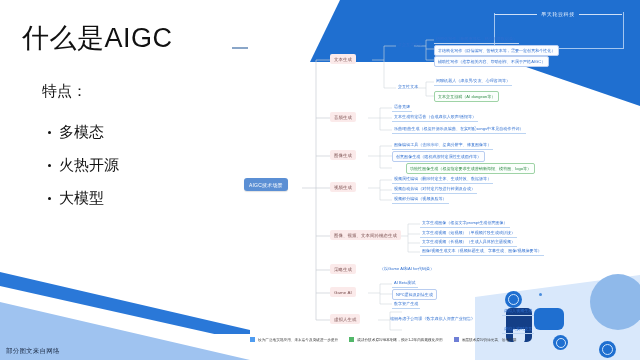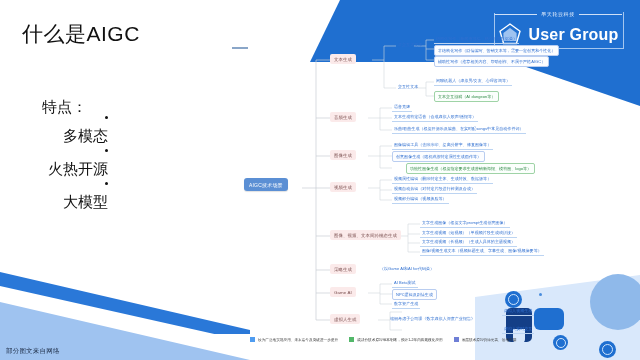--- a/index.html
+++ b/index.html
@@ -44,28 +44,28 @@
   .logo-brackets{
     position:absolute;left:0;top:4px;width:128px;height:36px;
     border:1px solid #bcd6f5;border-top:none;
     clip-path:polygon(0 0,14px 0,14px 1px,0 1px,0 100%,100% 100%,100% 0,114px 0,114px 1px,100% 1px);
     pointer-events:none;opacity:.85;
   }
 
   
   .title{
     position:absolute;left:22px;top:20px;
-    font-size:21px;color:#111;letter-spacing:.5px;white-space:nowrap;
+    font-size:27px;color:#111;letter-spacing:.5px;white-space:nowrap;
   }
   .title-underline{
     position:absolute;left:232px;top:47px;width:16px;height:1.5px;background:#8aa6c8;
   }
-  .sub{position:absolute;left:42px;top:98px;font-size:15px;color:#111;}
+  .sub{position:absolute;left:42px;top:82px;font-size:15px;color:#111;}
   .bullets{position:absolute;left:48px;top:116px;}
-  .bullet{display:flex;align-items:flex-end;gap:8px;height:33px;font-size:15px;color:#111;flex-direction:column;}
+  .bullet{display:flex;align-items:center;gap:8px;height:33px;font-size:15px;color:#111;}
   .dot{width:3px;height:3px;background:#111;border-radius:50%;flex:none;}
 
   
   .ribbon-light{
     position:absolute;left:0;bottom:0;width:250px;height:86px;
     background:#9fc3f0;
     clip-path:polygon(0 28px,100% 100%,100% 100%,0 100%);
   }
   .ribbon-dark{
     position:absolute;left:0;bottom:26px;width:250px;height:62px;
@@ -150,29 +150,20 @@
 <div id="slide">
 
   <div class="banner"></div>
   <div class="banner-wedge"></div>
 
   <div class="logo-wrap">
     <div class="logo-top-rule">
       <span class="ln"></span>
       <span class="logo-cn">墨天轮云科技</span>
       <span class="ln"></span>
-    </div>
-    <div class="logo-main">
-      <span class="logo-mark">
-        <svg viewBox="0 0 26 26" width="26" height="26">
-          <path d="M13 2 L23 9.2 L19.4 21.5 L6.6 21.5 L3 9.2 Z" fill="none" stroke="#ffffff" stroke-width="1.4"></path>
-          <path d="M13 6 L19.6 11 L19.6 19 L6.4 19 L6.4 11 Z" fill="#9fc3f0"></path>
-        </svg>
-      </span>
-      <span class="logo-text">User Group</span>
     </div>
     <div class="logo-brackets"></div>
   </div>
 
   <div class="title">什么是AIGC</div>
   <div class="title-underline"></div>
 
   <div class="sub">特点：</div>
   <div class="bullets">
     <div class="bullet">

